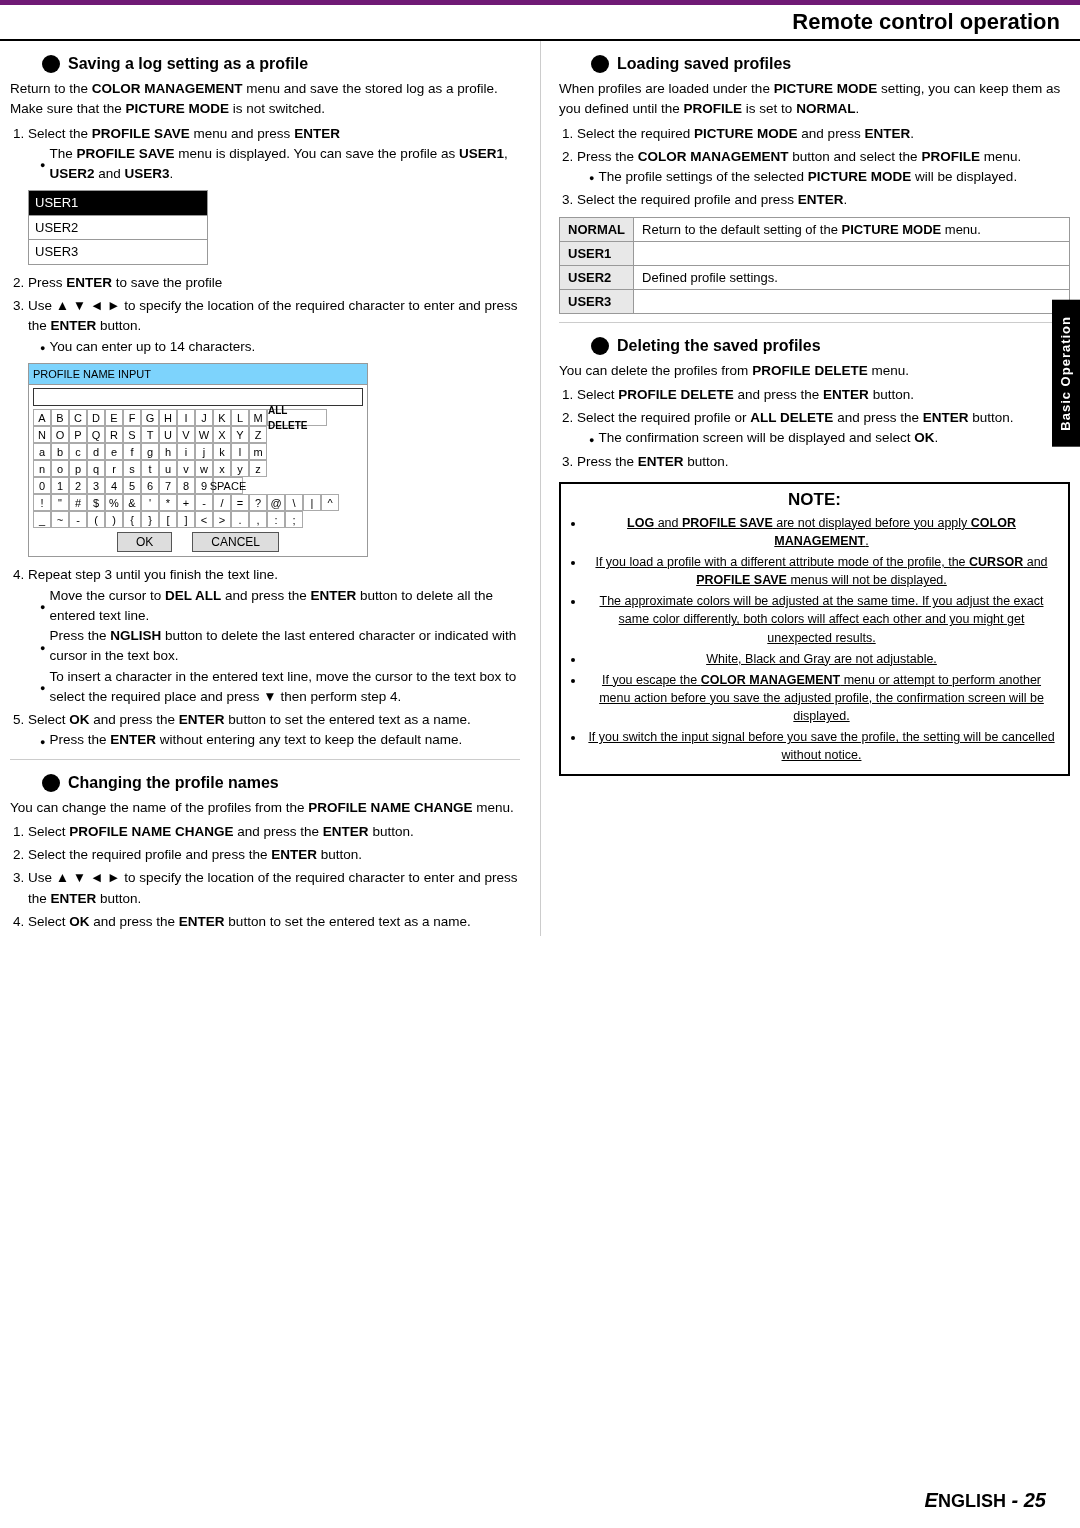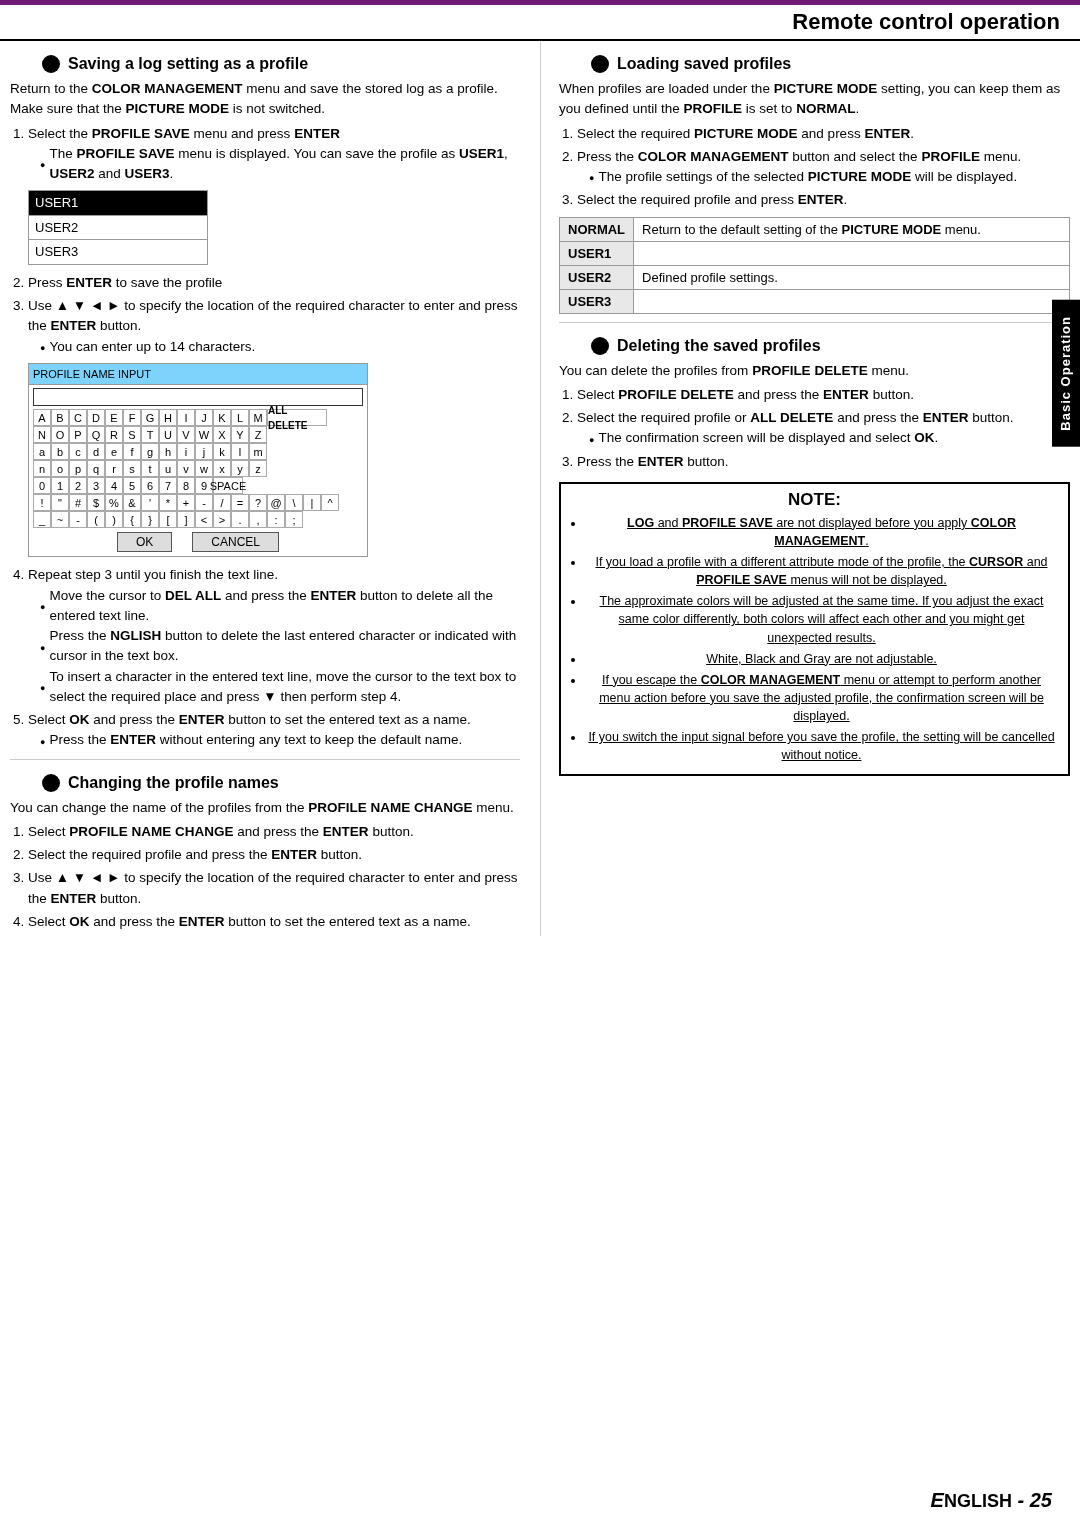--- a/index.html
+++ b/index.html
@@ -200,21 +200,21 @@
       font-size: 13px;
       font-weight: bold;
       padding: 16px 6px;
       letter-spacing: 1px;
     }
 
     
     .page-footer {
       position: absolute;
       bottom: 16px;
-      right: 28px;
+      right: 34px;
       font-size: 20px;
       font-weight: bold;
     }
     .page-footer span.eng {
       font-style: italic;
       font-variant: small-caps;
     }
     .sub-bullet { margin-left: 12px; display: flex; gap: 4px; align-items: center; }
     .sub-bullet::before { content: "●"; font-size: 9px; margin-top: 4px; flex-shrink: 0; }
 

